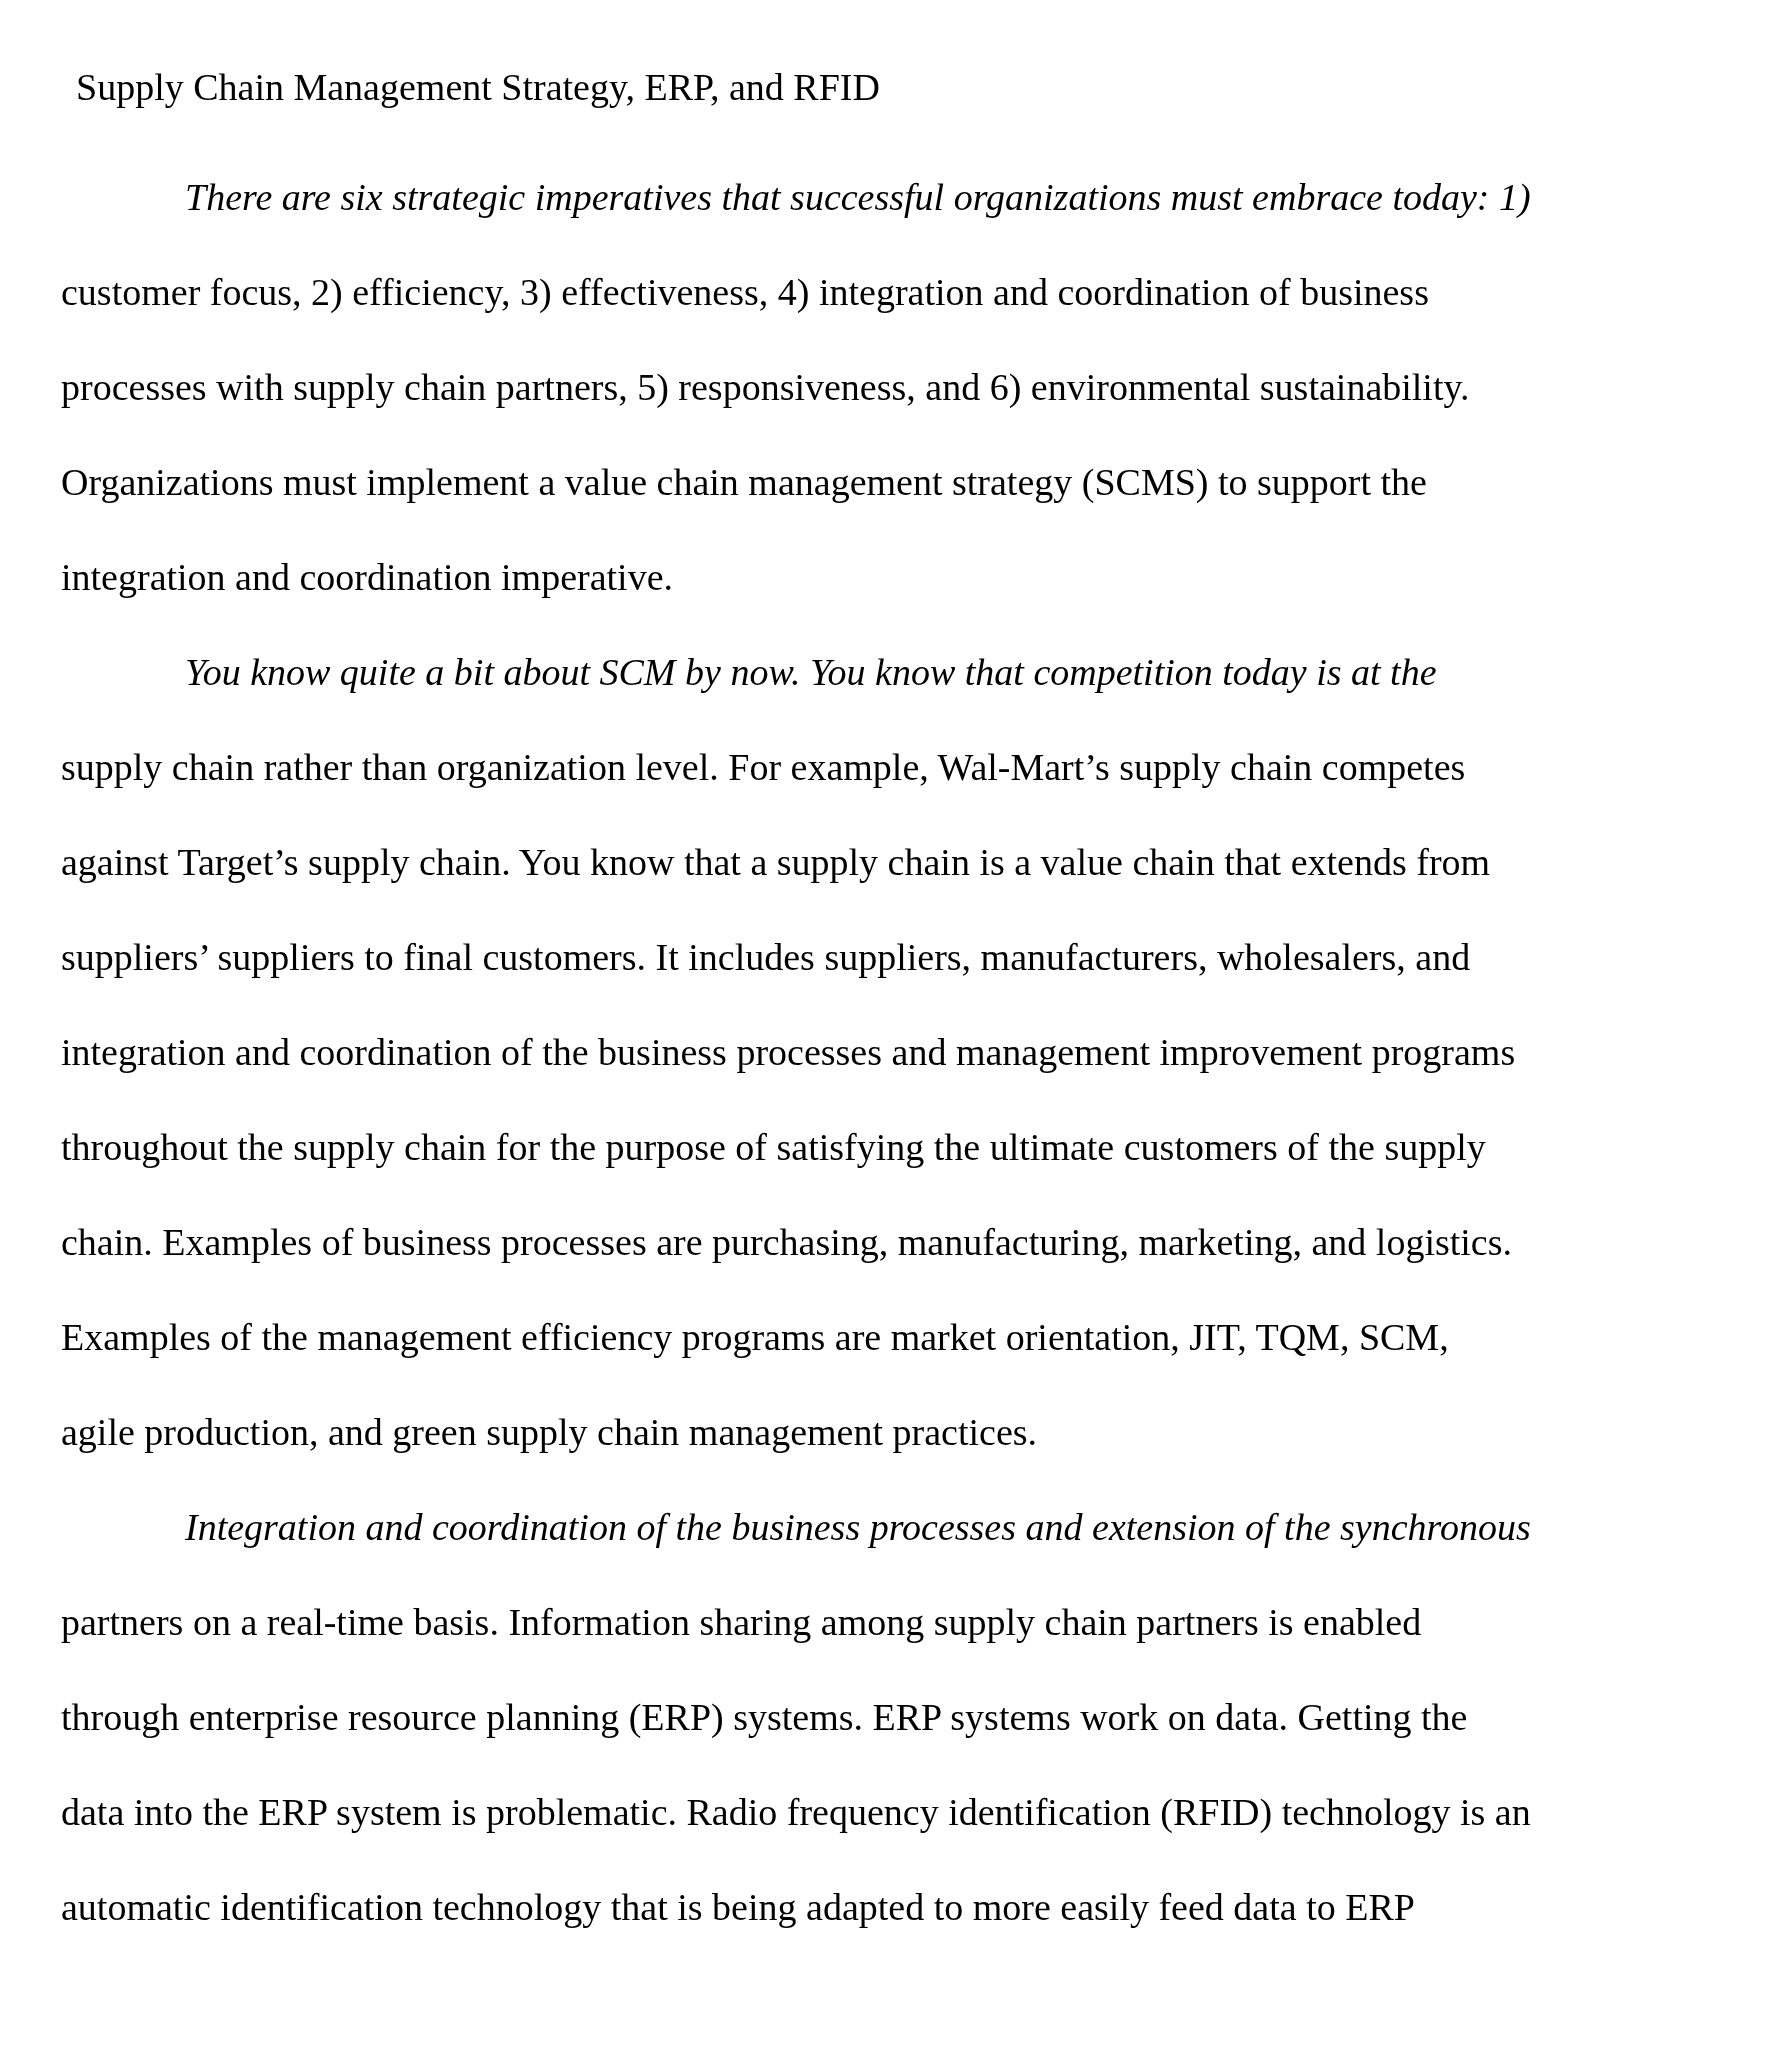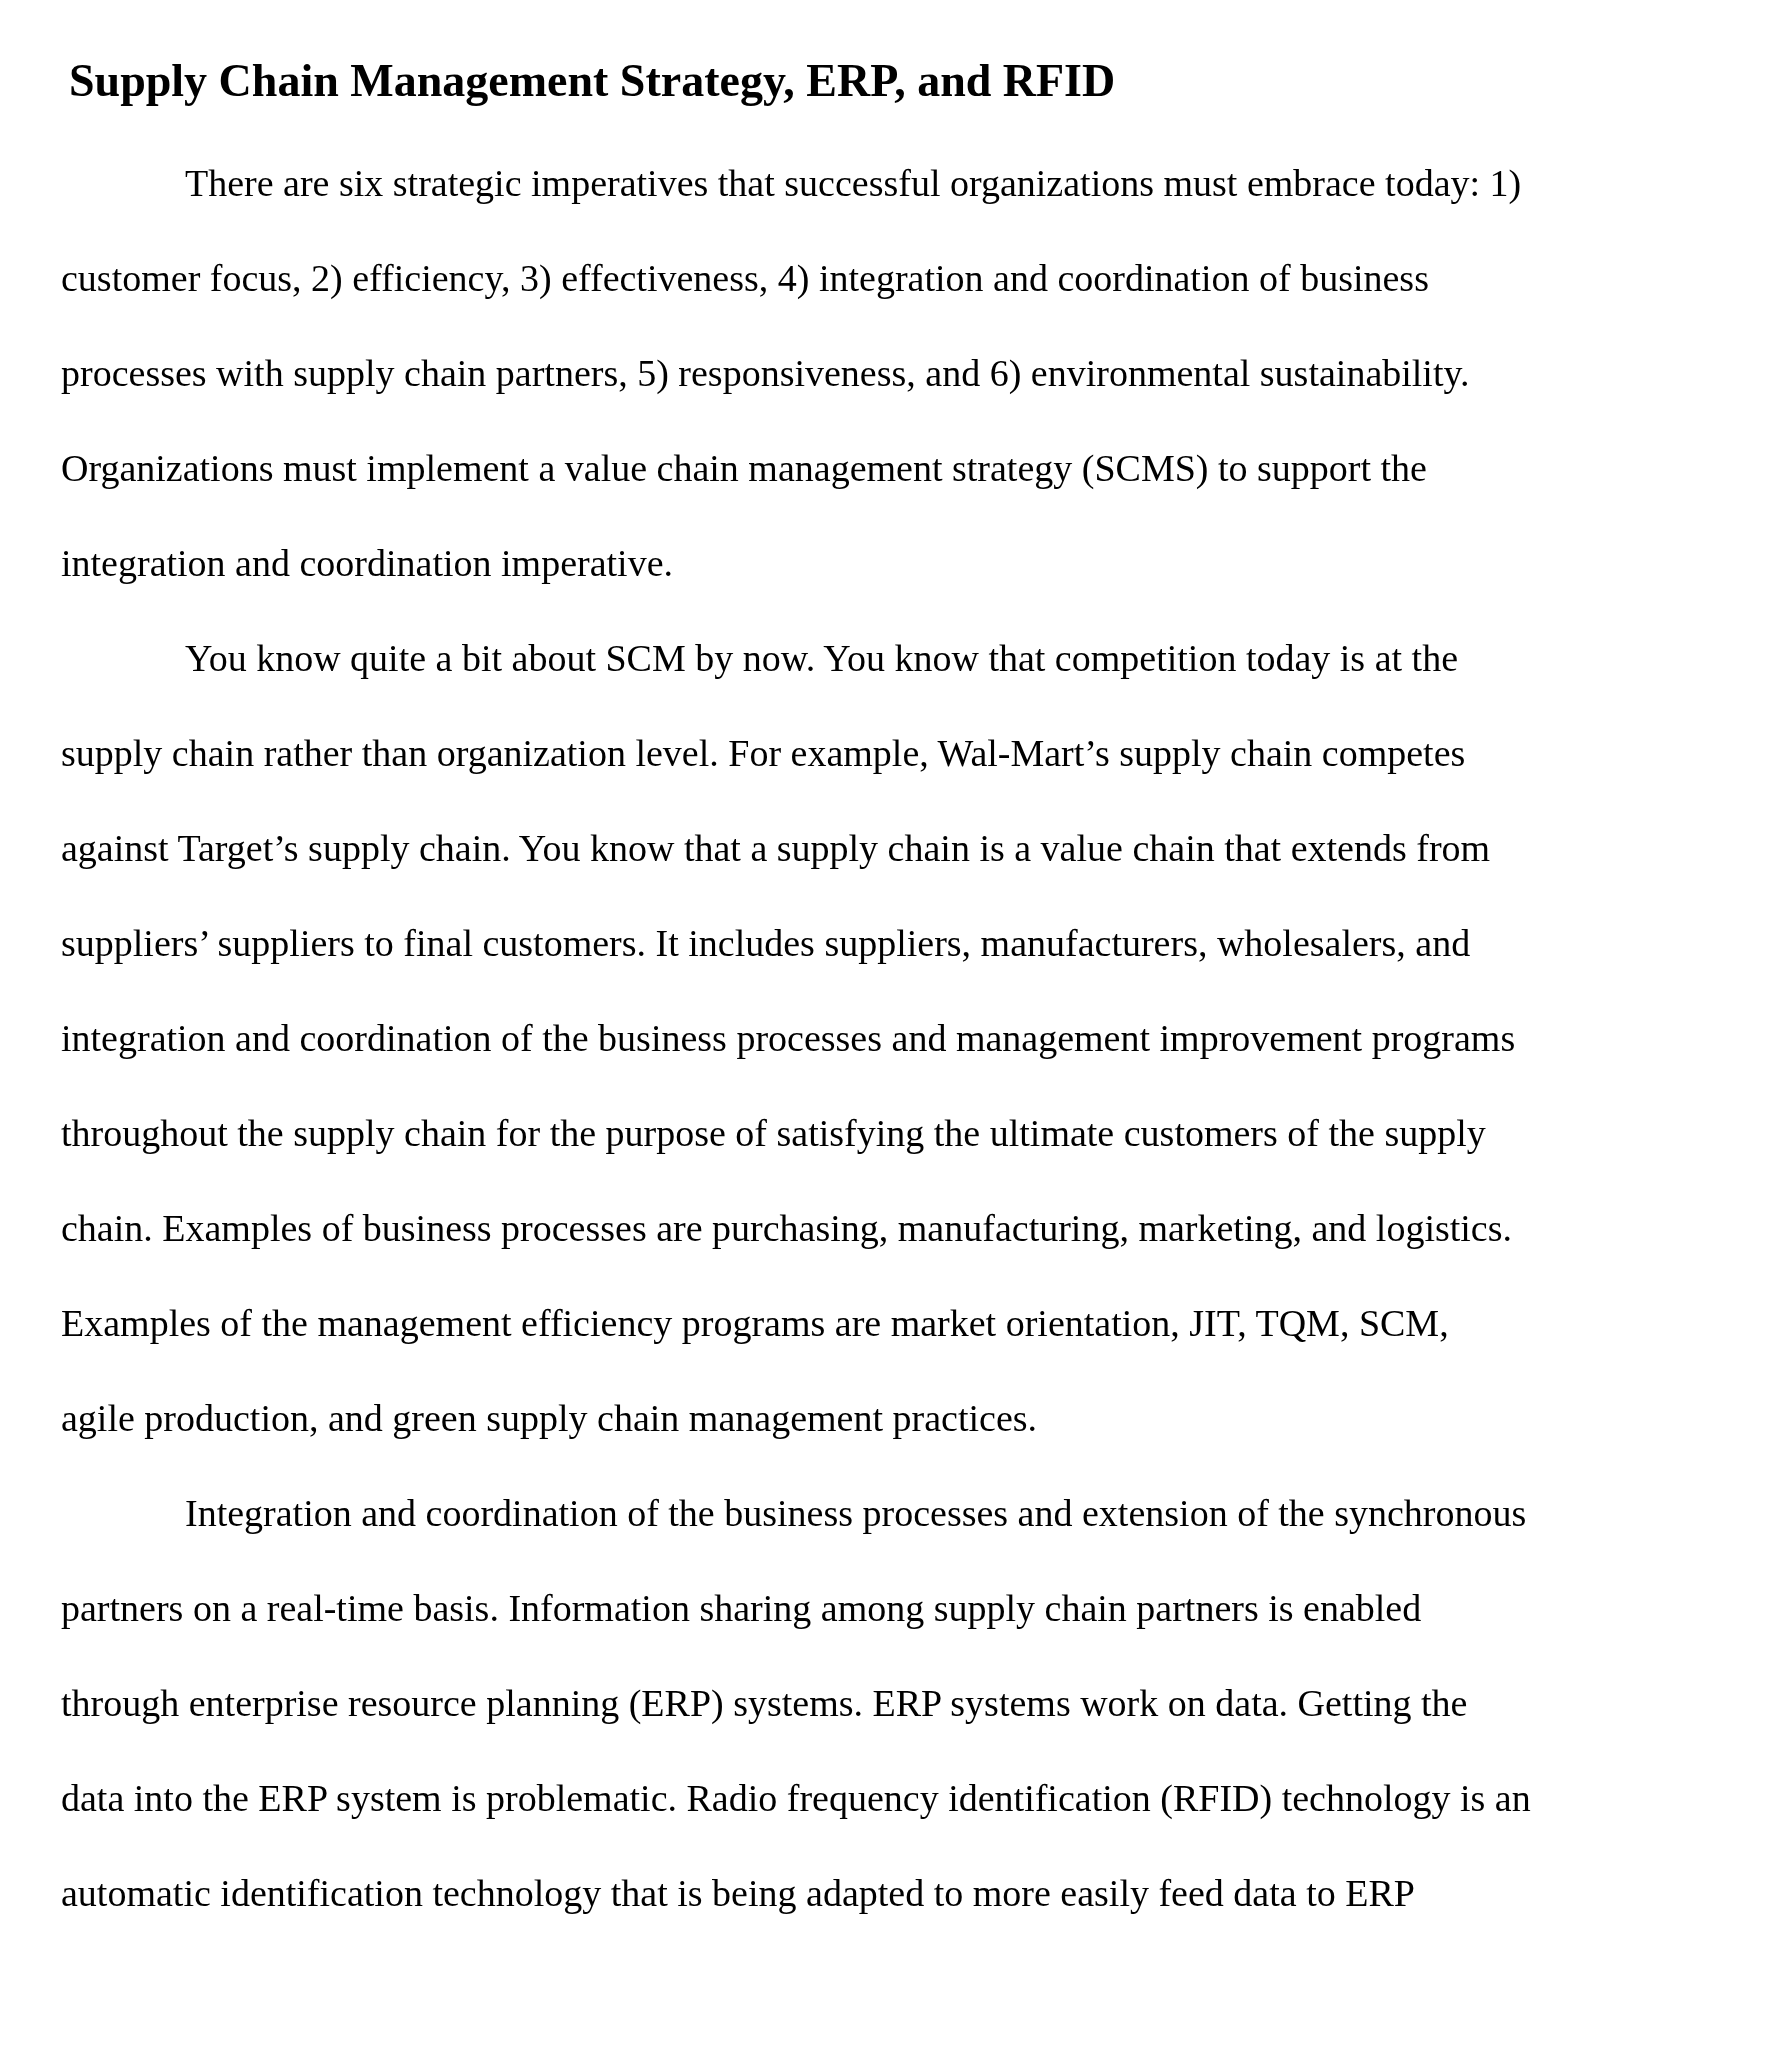--- a/index.html
+++ b/index.html
@@ -17,35 +17,36 @@
       position: absolute;
       left: 61px;
       top: 25px;
       width: 1649px;
       color: #000000;
       font-family: "Liberation Serif", "DejaVu Serif", serif;
       font-size: 38px;
       line-height: 95px;
     }
     .title {
-      margin: 8px;
-      font-weight: bold;
-      font-size: 46px;
+      margin: 15px;
+      font-weight: normal;
+      font-size: 38px;
       line-height: 95px;
     }
     .para {
       margin: 0;
       text-indent: 124px;
     }
     .line {
       display: block;
       white-space: nowrap;
     }
     .para .line:first-child {
       padding-left: 124px;
+      font-style: italic;
     }
     .para { text-indent: 0; }
   </style>
 </head>
 <body>
 
 <div class="page">
   <h1 class="title">Supply Chain Management Strategy, ERP, and RFID</h1>
 
   <p class="para">

